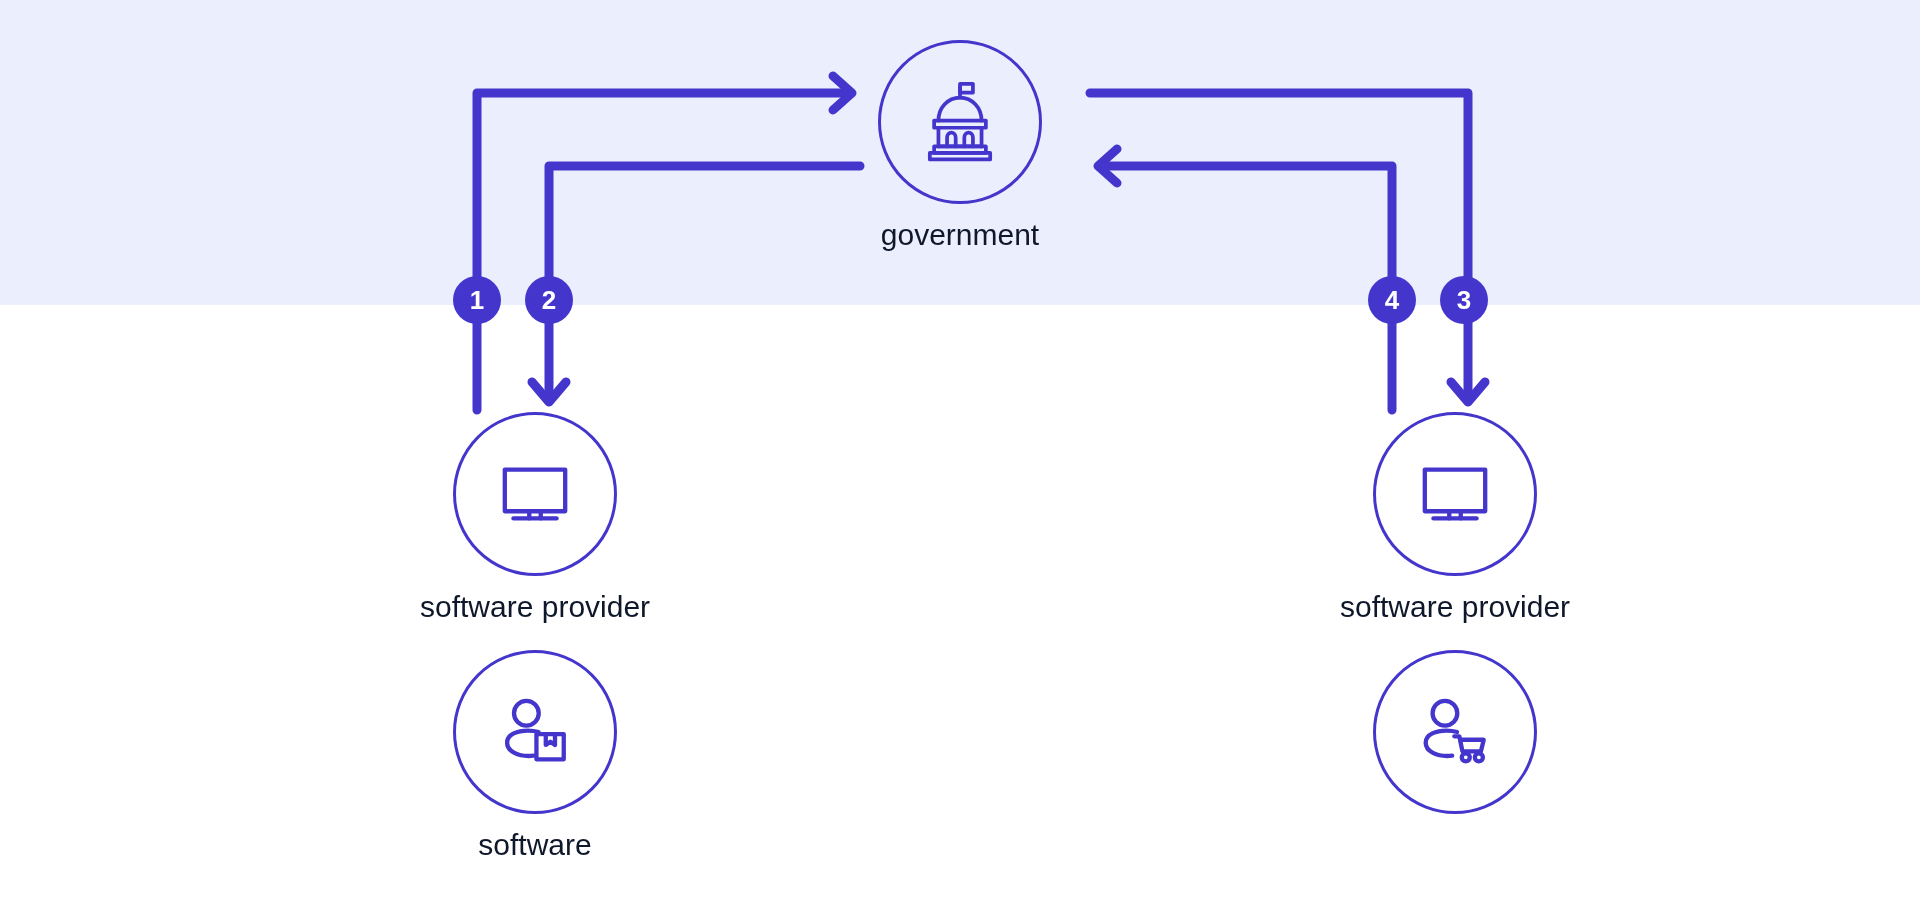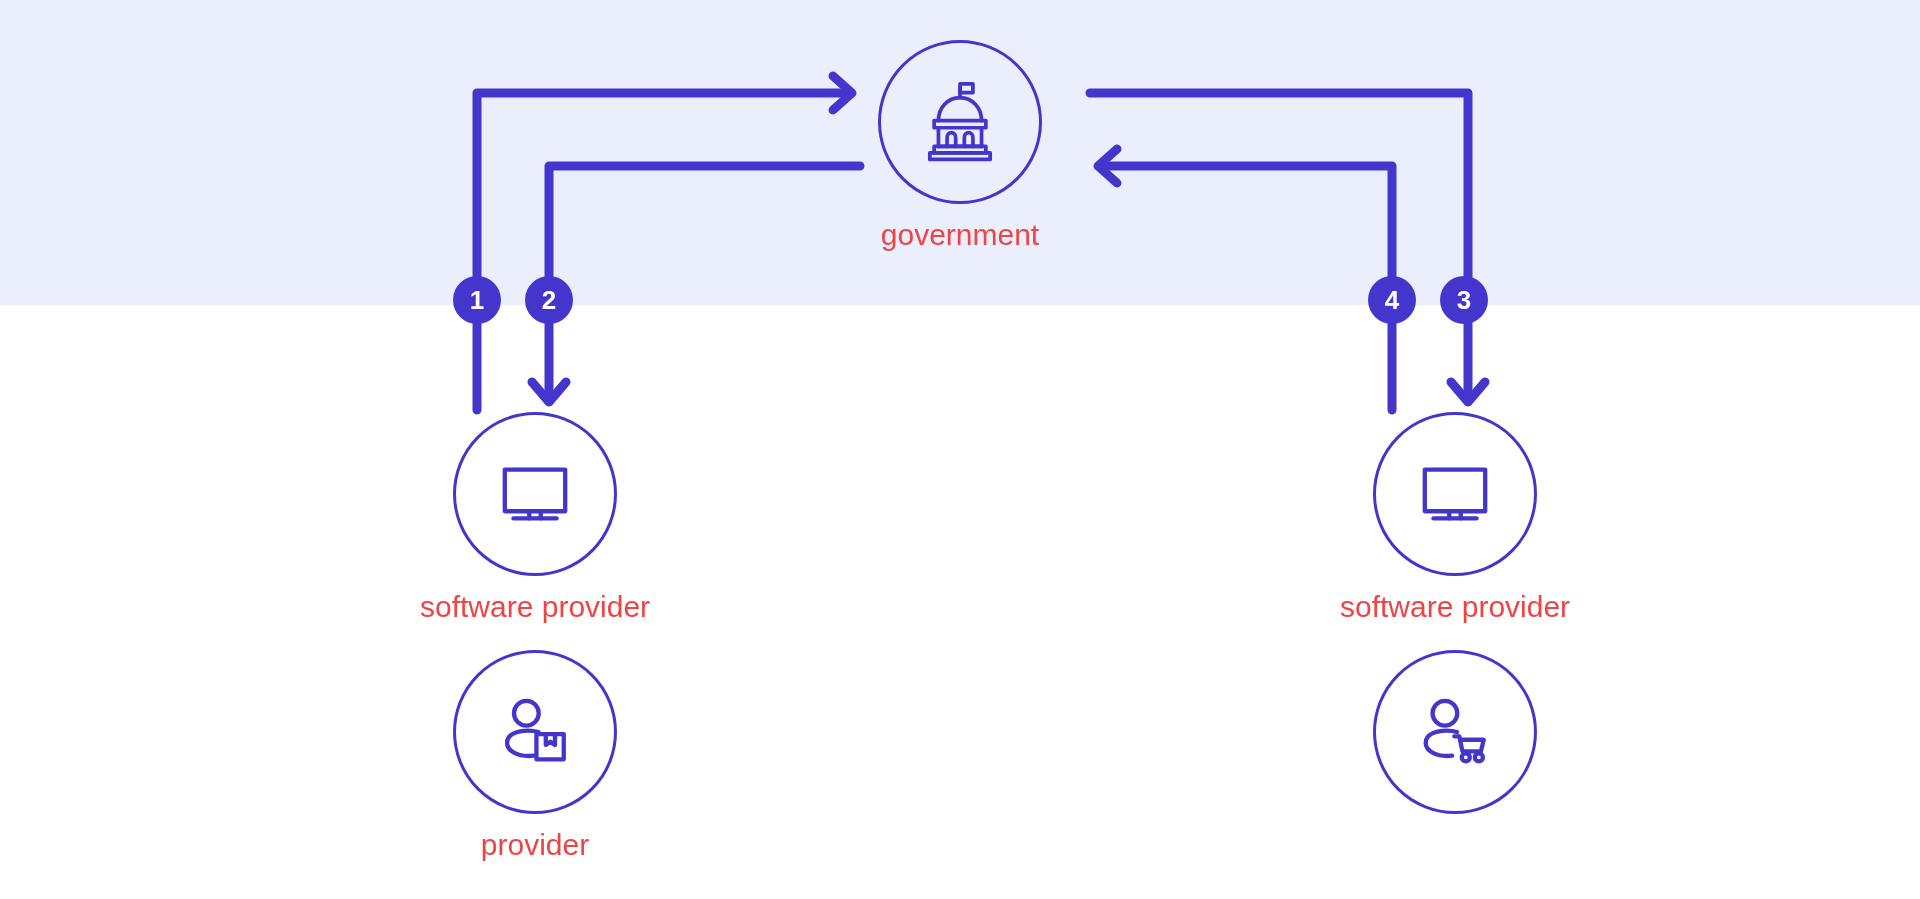--- a/index.html
+++ b/index.html
@@ -51,21 +51,21 @@
     box-sizing: border-box;
     display: flex;
     align-items: center;
     justify-content: center;
     background: transparent;
   }
   .node-label {
     margin-top: 14px;
     font-size: 30px;
     line-height: 1.1;
-    color: #ef4444;
+    color: #0f172a;
     font-family: "Liberation Sans", sans-serif;
     white-space: nowrap;
   }
   .badge {
     position: absolute;
     width: 48px;
     height: 48px;
     border-radius: 50%;
     background: #4436cc;
     color: #ffffff;
@@ -141,21 +141,21 @@
       <svg width="92" height="92" viewBox="0 0 64 64" fill="none" stroke="#4436cc" stroke-width="3" stroke-linecap="round" stroke-linejoin="round">
 
         <circle cx="26" cy="19" r="8.6"></circle>
 
         <path d="M31 48.5 C20 49.6 12.6 45.2 12.6 39.4 C12.6 33.4 20.2 31 27 31 C29.6 31 32.2 31.3 34.4 32"></path>
 
         <rect x="33" y="33.5" width="19" height="17.5"></rect>
         <path d="M39.5 33.5 L39.5 41 L42.7 38.8 L45.9 41 L45.9 33.5"></path>
       </svg>
     </div>
-    <div class="node-label">provider</div>
+    <div class="node-label">software</div>
   </div>
 
   <div class="node" style="left:1340px; top:412px;">
     <div class="circle">
       <svg width="92" height="92" viewBox="0 0 64 64" fill="none" stroke="#4436cc" stroke-width="3" stroke-linecap="round" stroke-linejoin="round">
         <rect x="11" y="15" width="42" height="29"></rect>
         <path d="M28 44 L28 49 M36 44 L36 49"></path>
         <path d="M17 49 L47 49"></path>
       </svg>
     </div>

